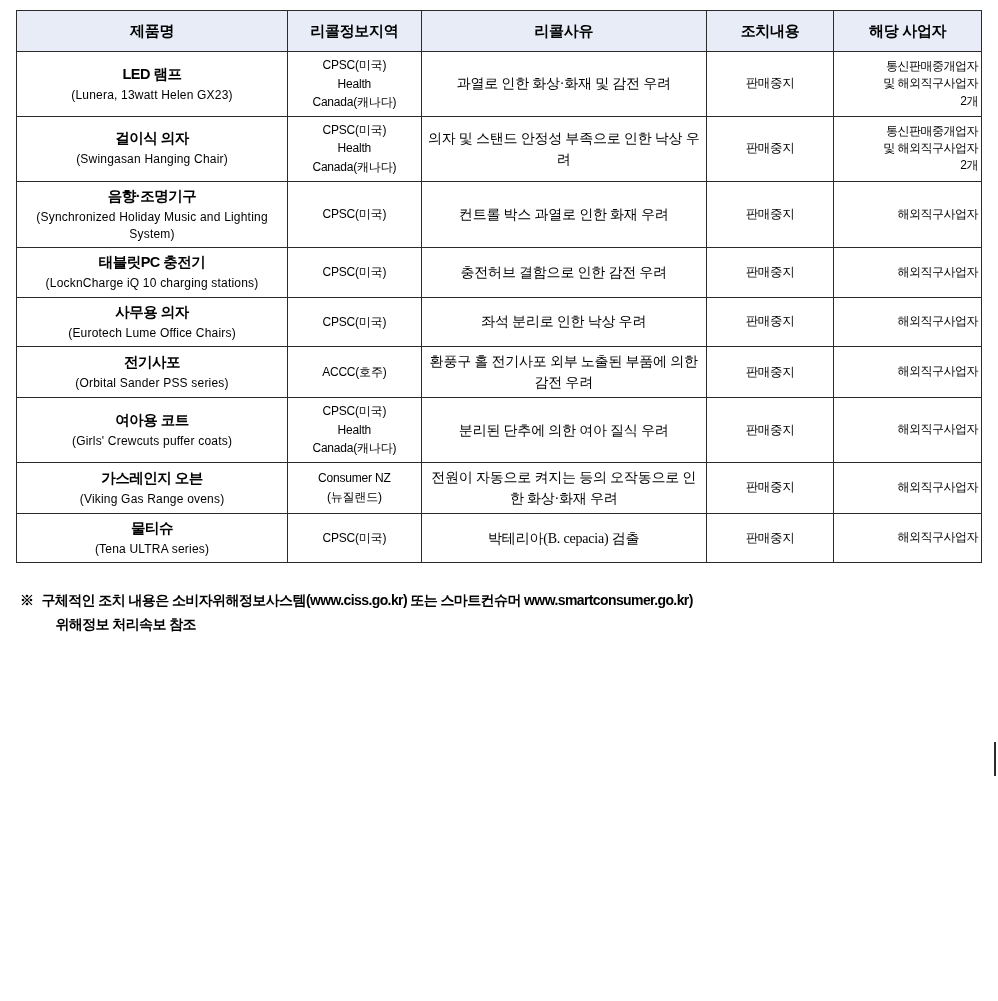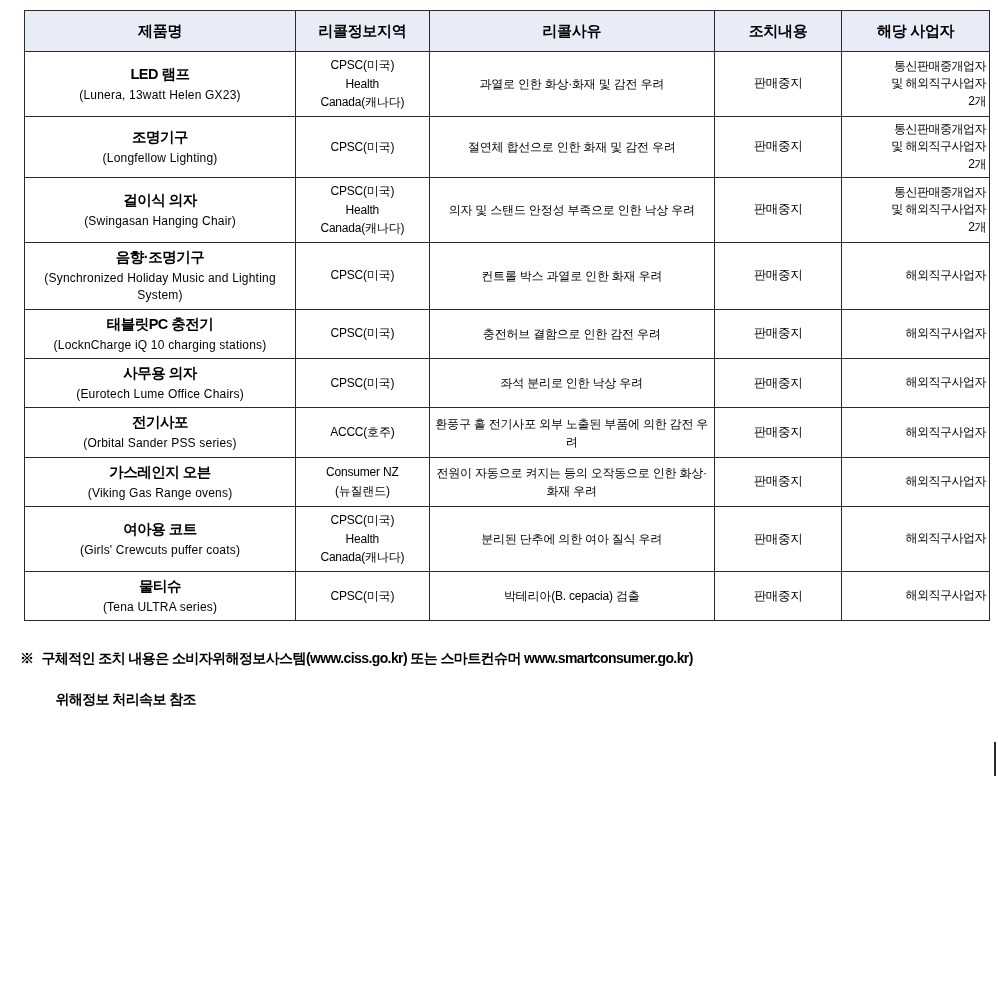--- a/index.html
+++ b/index.html
@@ -18,21 +18,20 @@
   .page {
     box-sizing: border-box;
     padding: 8px 16px 0 16px;
     width: 998px;
   }
   table.recall-table {
     border-collapse: collapse;
     width: 966px;
     table-layout: fixed;
     margin-top: 2px;
-    margin-left: 8px;
   }
   table.recall-table th,
   table.recall-table td {
     border: 1px solid #2b2b2b;
     vertical-align: middle;
     text-align: center;
     padding: 4px 3px;
   }
   table.recall-table thead th {
     background: #e8ecf7;
@@ -64,26 +63,27 @@
     font-size: 12px;
     letter-spacing: 0.2px;
   }
   td.region-cell {
     font-size: 12px;
     line-height: 1.55;
     letter-spacing: -0.2px;
   }
   td.region-cell span { display: block; }
   td.reason-cell {
-    font-size: 12px;
+    font-size: 14px;
     text-align: left;
     line-height: 1.5;
     letter-spacing: -0.2px;
     padding-left: 8px;
     padding-right: 6px;
+    font-family: Liberation Serif, serif;
   }
   td.action-cell {
     font-size: 12.5px;
     letter-spacing: -0.3px;
   }
   td.company-cell {
     font-size: 12px;
     line-height: 1.45;
     letter-spacing: -0.5px;
   }
@@ -102,21 +102,20 @@
   .footnote .mark {
     margin-right: 8px;
     flex: 0 0 auto;
   }
   .footnote .body {
     flex: 1 1 auto;
   }
   .footnote .body .line2 {
     display: block;
     padding-left: 14px;
-    margin-top: 17px;
   }
   .edge-tick {
     position: absolute;
     right: 2px;
     top: 742px;
     width: 2px;
     height: 34px;
     background: #2b2b2b;
   }
 </style>
@@ -156,144 +155,128 @@
         </td>
         <td class="reason-cell">과열로 인한 화상·화재 및 감전 우려</td>
         <td class="action-cell">판매중지</td>
         <td class="company-cell">
           <span>통신판매중개업자</span>
           <span>및 해외직구사업자</span>
           <span>2개</span>
         </td>
       </tr>
 
-      <tr>
-        <td class="product-cell">
-          <span class="name-ko">조명기구</span>
-          <span class="name-en">(Longfellow Lighting)</span>
-        </td>
-        <td class="region-cell">
-          <span>CPSC(미국)</span>
-        </td>
-        <td class="reason-cell">절연체 합선으로 인한 화재 및 감전 우려</td>
+
+      <tr>
+        <td class="product-cell">
+          <span class="name-ko">걸이식 의자</span>
+          <span class="name-en">(Swingasan Hanging Chair)</span>
+        </td>
+        <td class="region-cell">
+          <span>CPSC(미국)</span>
+          <span>Health</span>
+          <span>Canada(캐나다)</span>
+        </td>
+        <td class="reason-cell">의자 및 스탠드 안정성 부족으로 인한 낙상 우려</td>
         <td class="action-cell">판매중지</td>
         <td class="company-cell">
           <span>통신판매중개업자</span>
           <span>및 해외직구사업자</span>
           <span>2개</span>
         </td>
       </tr>
 
       <tr>
         <td class="product-cell">
-          <span class="name-ko">걸이식 의자</span>
-          <span class="name-en">(Swingasan Hanging Chair)</span>
+          <span class="name-ko">음향·조명기구</span>
+          <span class="name-en">(Synchronized Holiday Music and Lighting System)</span>
+        </td>
+        <td class="region-cell">
+          <span>CPSC(미국)</span>
+        </td>
+        <td class="reason-cell">컨트롤 박스 과열로 인한 화재 우려</td>
+        <td class="action-cell">판매중지</td>
+        <td class="company-cell">
+          <span>해외직구사업자</span>
+        </td>
+      </tr>
+
+
+      <tr>
+        <td class="product-cell">
+          <span class="name-ko">태블릿PC 충전기</span>
+          <span class="name-en">(LocknCharge iQ 10 charging stations)</span>
+        </td>
+        <td class="region-cell">
+          <span>CPSC(미국)</span>
+        </td>
+        <td class="reason-cell">충전허브 결함으로 인한 감전 우려</td>
+        <td class="action-cell">판매중지</td>
+        <td class="company-cell">
+          <span>해외직구사업자</span>
+        </td>
+      </tr>
+
+      <tr>
+        <td class="product-cell">
+          <span class="name-ko">사무용 의자</span>
+          <span class="name-en">(Eurotech Lume Office Chairs)</span>
+        </td>
+        <td class="region-cell">
+          <span>CPSC(미국)</span>
+        </td>
+        <td class="reason-cell">좌석 분리로 인한 낙상 우려</td>
+        <td class="action-cell">판매중지</td>
+        <td class="company-cell">
+          <span>해외직구사업자</span>
+        </td>
+      </tr>
+
+      <tr>
+        <td class="product-cell">
+          <span class="name-ko">전기사포</span>
+          <span class="name-en">(Orbital Sander PSS series)</span>
+        </td>
+        <td class="region-cell">
+          <span>ACCC(호주)</span>
+        </td>
+        <td class="reason-cell">환풍구 홀 전기사포 외부 노출된 부품에 의한 감전 우려</td>
+        <td class="action-cell">판매중지</td>
+        <td class="company-cell">
+          <span>해외직구사업자</span>
+        </td>
+      </tr>
+
+      <tr>
+        <td class="product-cell">
+          <span class="name-ko">여아용 코트</span>
+          <span class="name-en">(Girls' Crewcuts puffer coats)</span>
         </td>
         <td class="region-cell">
           <span>CPSC(미국)</span>
           <span>Health</span>
           <span>Canada(캐나다)</span>
         </td>
-        <td class="reason-cell">의자 및 스탠드 안정성 부족으로 인한 낙상 우려</td>
-        <td class="action-cell">판매중지</td>
-        <td class="company-cell">
-          <span>통신판매중개업자</span>
-          <span>및 해외직구사업자</span>
-          <span>2개</span>
-        </td>
-      </tr>
-
-      <tr>
-        <td class="product-cell">
-          <span class="name-ko">음향·조명기구</span>
-          <span class="name-en">(Synchronized Holiday Music and Lighting System)</span>
-        </td>
-        <td class="region-cell">
-          <span>CPSC(미국)</span>
-        </td>
-        <td class="reason-cell">컨트롤 박스 과열로 인한 화재 우려</td>
-        <td class="action-cell">판매중지</td>
-        <td class="company-cell">
-          <span>해외직구사업자</span>
-        </td>
-      </tr>
-
-
-      <tr>
-        <td class="product-cell">
-          <span class="name-ko">태블릿PC 충전기</span>
-          <span class="name-en">(LocknCharge iQ 10 charging stations)</span>
-        </td>
-        <td class="region-cell">
-          <span>CPSC(미국)</span>
-        </td>
-        <td class="reason-cell">충전허브 결함으로 인한 감전 우려</td>
-        <td class="action-cell">판매중지</td>
-        <td class="company-cell">
-          <span>해외직구사업자</span>
-        </td>
-      </tr>
-
-      <tr>
-        <td class="product-cell">
-          <span class="name-ko">사무용 의자</span>
-          <span class="name-en">(Eurotech Lume Office Chairs)</span>
-        </td>
-        <td class="region-cell">
-          <span>CPSC(미국)</span>
-        </td>
-        <td class="reason-cell">좌석 분리로 인한 낙상 우려</td>
-        <td class="action-cell">판매중지</td>
-        <td class="company-cell">
-          <span>해외직구사업자</span>
-        </td>
-      </tr>
-
-      <tr>
-        <td class="product-cell">
-          <span class="name-ko">전기사포</span>
-          <span class="name-en">(Orbital Sander PSS series)</span>
-        </td>
-        <td class="region-cell">
-          <span>ACCC(호주)</span>
-        </td>
-        <td class="reason-cell">환풍구 홀 전기사포 외부 노출된 부품에 의한 감전 우려</td>
+        <td class="reason-cell">분리된 단추에 의한 여아 질식 우려</td>
         <td class="action-cell">판매중지</td>
         <td class="company-cell">
           <span>해외직구사업자</span>
         </td>
       </tr>
 
       <tr>
         <td class="product-cell">
           <span class="name-ko">가스레인지 오븐</span>
           <span class="name-en">(Viking Gas Range ovens)</span>
         </td>
         <td class="region-cell">
           <span>Consumer NZ</span>
           <span>(뉴질랜드)</span>
         </td>
         <td class="reason-cell">전원이 자동으로 켜지는 등의 오작동으로 인한 화상·화재 우려</td>
-        <td class="action-cell">판매중지</td>
-        <td class="company-cell">
-          <span>해외직구사업자</span>
-        </td>
-      </tr>
-
-      <tr>
-        <td class="product-cell">
-          <span class="name-ko">여아용 코트</span>
-          <span class="name-en">(Girls' Crewcuts puffer coats)</span>
-        </td>
-        <td class="region-cell">
-          <span>CPSC(미국)</span>
-          <span>Health</span>
-          <span>Canada(캐나다)</span>
-        </td>
-        <td class="reason-cell">분리된 단추에 의한 여아 질식 우려</td>
         <td class="action-cell">판매중지</td>
         <td class="company-cell">
           <span>해외직구사업자</span>
         </td>
       </tr>
 
       <tr>
         <td class="product-cell">
           <span class="name-ko">물티슈</span>
           <span class="name-en">(Tena ULTRA series)</span>

